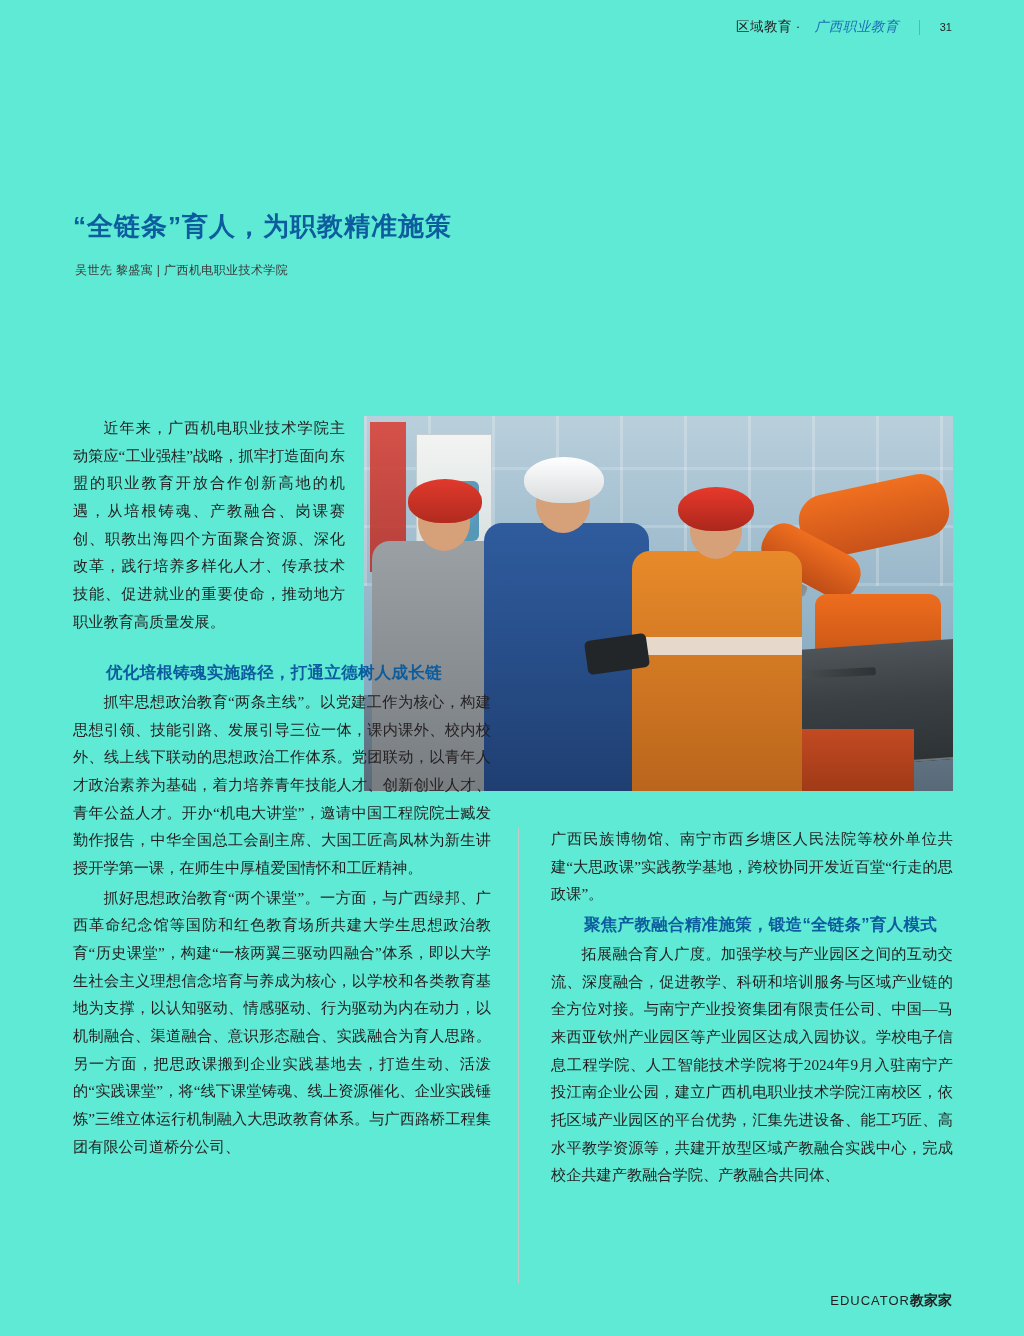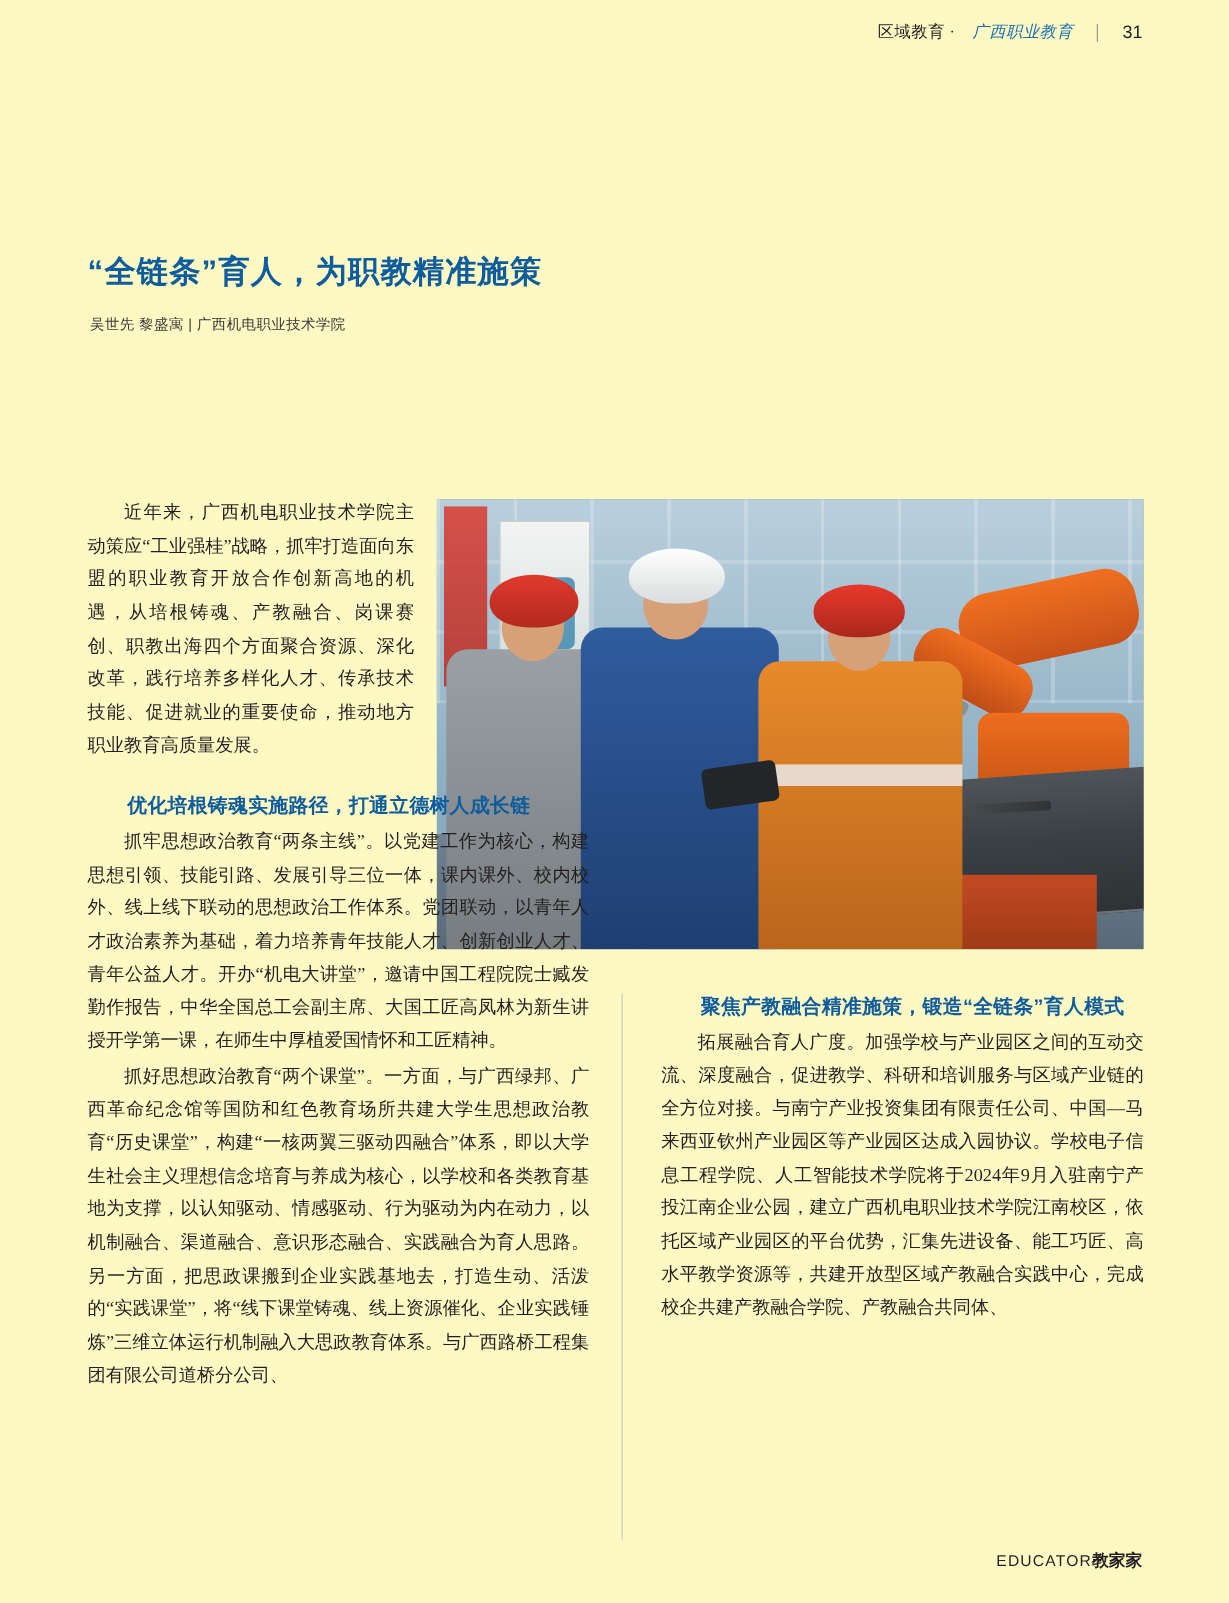--- a/index.html
+++ b/index.html
@@ -13,21 +13,21 @@
     position: relative;
     font-family: "Liberation Serif", serif;
     color: #231f20;
     overflow: hidden;
   }
   .page {
     position: absolute;
     inset: 0;
     width: 1024px;
     height: 1336px;
-    background: #fef9c3;
+    background: #5eead4;
   }
 
   
   .runhead {
     position: absolute;
     top: 18px;
     right: 72px;
     display: flex;
     align-items: center;
     gap: 14px;
@@ -45,21 +45,21 @@
     letter-spacing: 0.5px;
   }
   .runhead .rh-rule {
     display: inline-block;
     width: 1px;
     height: 15px;
     background: #9a9a9a;
     margin: 0 6px;
   }
   .runhead .rh-page {
-    font-size: 15px;
+    font-size: 11px;
     color: #231f20;
     font-family: "Liberation Sans", sans-serif;
   }
 
   
   .title {
     position: absolute;
     top: 192px;
     left: 73px;
     width: 880px;
@@ -376,20 +376,21 @@
     <p>抓好思想政治教育“两个课堂”。一方面，与广西绿邦、广西革命纪念馆等国防和红色教育场所共建大学生思想政治教育“历史课堂”，构建“一核两翼三驱动四融合”体系，即以大学生社会主义理想信念培育与养成为核心，以学校和各类教育基地为支撑，以认知驱动、情感驱动、行为驱动为内在动力，以机制融合、渠道融合、意识形态融合、实践融合为育人思路。另一方面，把思政课搬到企业实践基地去，打造生动、活泼的“实践课堂”，将“线下课堂铸魂、线上资源催化、企业实践锤炼”三维立体运行机制融入大思政教育体系。与广西路桥工程集团有限公司道桥分公司、</p>
   </div>
 
   <div class="col" id="intro-col">
     <p>近年来，广西机电职业技术学院主动策应“工业强桂”战略，抓牢打造面向东盟的职业教育开放合作创新高地的机遇，从培根铸魂、产教融合、岗课赛创、职教出海四个方面聚合资源、深化改革，践行培养多样化人才、传承技术技能、促进就业的重要使命，推动地方职业教育高质量发展。</p>
   </div>
 
   <div class="col-rule"></div>
 
   <div class="col" id="right-col">
+    <p class="noindent">广西民族博物馆、南宁市西乡塘区人民法院等校外单位共建“大思政课”实践教学基地，跨校协同开发近百堂“行走的思政课”。</p>
     <p class="sub">聚焦产教融合精准施策，锻造“全链条”育人模式</p>
     <p>拓展融合育人广度。加强学校与产业园区之间的互动交流、深度融合，促进教学、科研和培训服务与区域产业链的全方位对接。与南宁产业投资集团有限责任公司、中国—马来西亚钦州产业园区等产业园区达成入园协议。学校电子信息工程学院、人工智能技术学院将于2024年9月入驻南宁产投江南企业公园，建立广西机电职业技术学院江南校区，依托区域产业园区的平台优势，汇集先进设备、能工巧匠、高水平教学资源等，共建开放型区域产教融合实践中心，完成校企共建产教融合学院、产教融合共同体、</p>
   </div>
 
   <div class="footer">
     <span class="f-en">EDUCATOR</span>
     <span class="f-cn">教家家</span>
   </div>
 
 </div>

